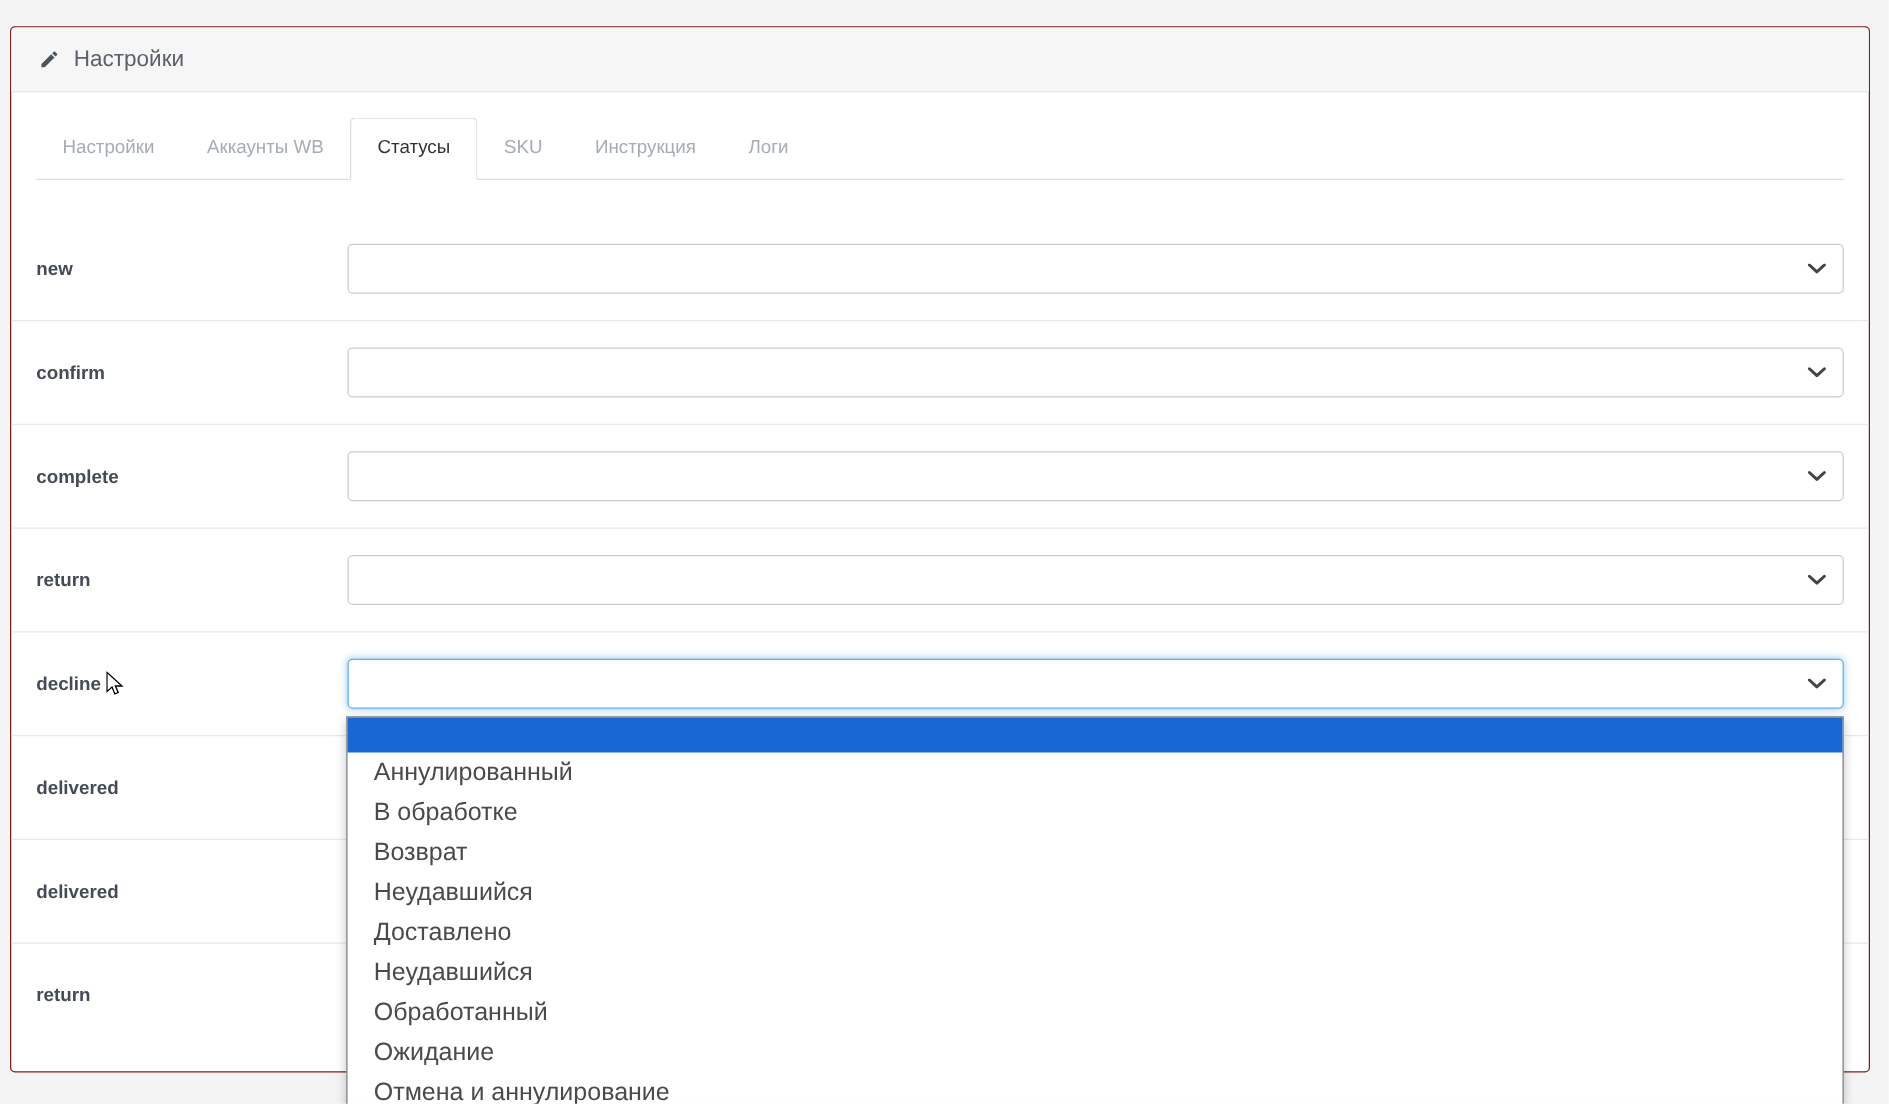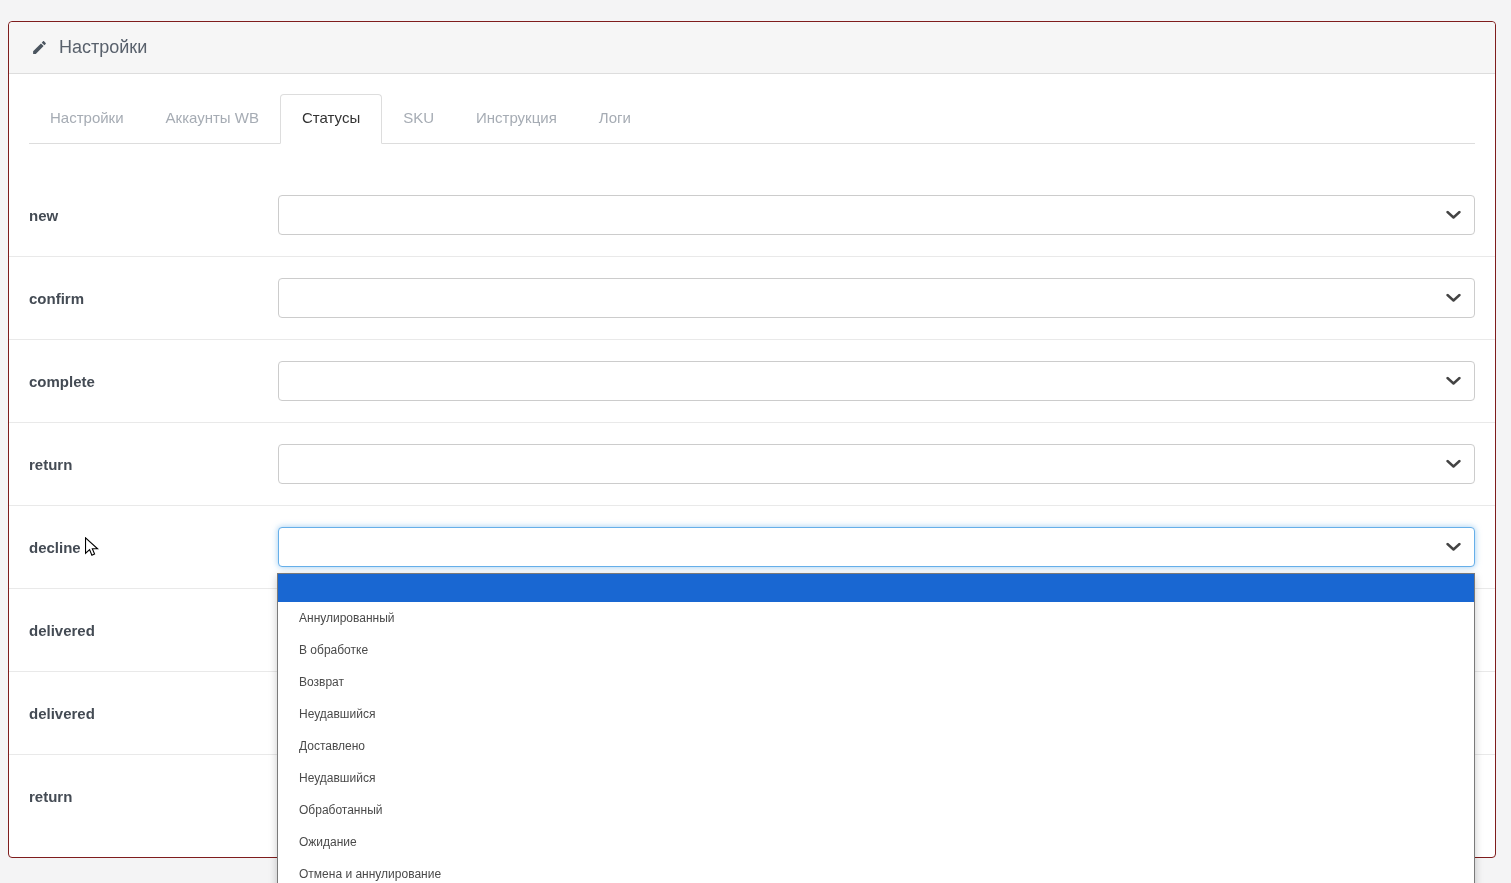--- a/index.html
+++ b/index.html
@@ -66,21 +66,21 @@
   
   .dropdown {
     position:absolute; left:277px; top:573px; width:1198px;
     background:#fff; border:1px solid #7a7a7a;
     box-shadow:0 3px 8px rgba(0,0,0,.22);
     z-index:20;
   }
   .dropdown .sel-bar { height:28px; background:var(--highlight,#1967d2); }
   .dropdown .opt {
     height:32px; display:flex; align-items:center;
-    padding-left:21px; font-size:12px; color:#4a4a4a; cursor:pointer;
+    padding-left:21px; font-size:20px; color:#4a4a4a; cursor:pointer;
   }
 
   
   .cursor { position:absolute; left:85px; top:537px; z-index:50; }
 </style>
 </head>
 <body>
 
 <div class="page">
 

